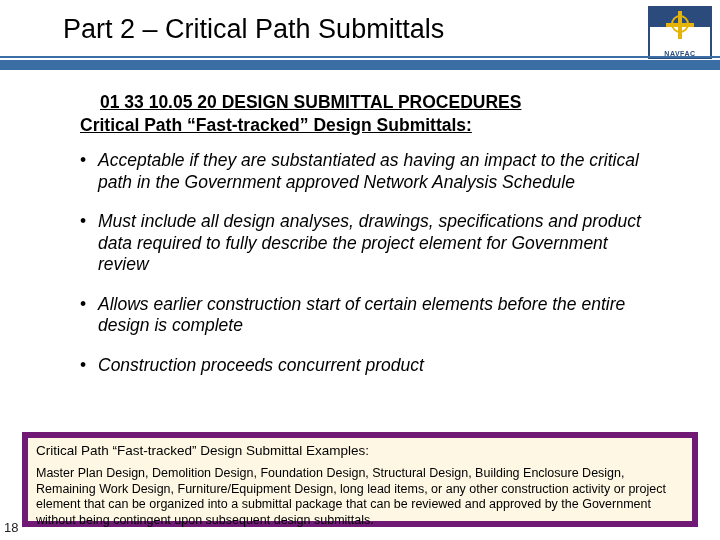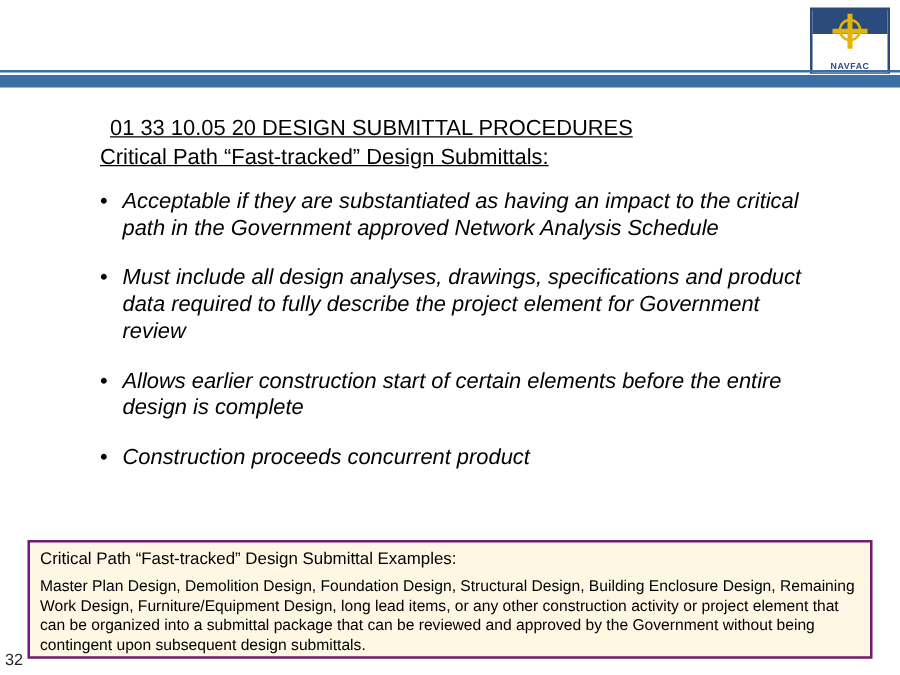--- a/index.html
+++ b/index.html
@@ -12,35 +12,36 @@
   .band-bottom { position: absolute; top: 12px; left: 0; width: 720px; height: 2px; background: #3b6ea5; }
   .title { position: absolute; top: 14px; left: 63px; font-size: 27px; font-weight: 400; }
   .logo { position: absolute; top: 6px; right: 8px; width: 64px; height: 54px; border: 2px solid #2a4b7c; background: linear-gradient(#2a4b7c 0 38%, #fff 38% 100%); display:flex; align-items:center; justify-content:center;}
   .logo .cross { position:absolute; top:3px; width: 28px; height: 28px; }
   .logo .cross::before, .logo .cross::after { content:""; position:absolute; background:#e4b40a; }
   .logo .cross::before { left:12px; top:0; width:4px; height:28px; }
   .logo .cross::after { top:12px; left:0; width:28px; height:4px; }
   .logo .ring { position:absolute; top:7px; width:18px; height:18px; border:2px solid #e4b40a; border-radius:50%; }
   .logo-text { position:absolute; bottom:1px; font-size:7px; font-weight:bold; color:#2a4b7c; letter-spacing:0.5px; }
   .content { position: absolute; top: 92px; left: 80px; width: 570px; }
-  .sec-line1 { font-size: 17.5px; font-weight: normal; text-decoration: underline; margin-left: 8px; }
-  .sec-line2 { font-size: 17.5px; font-weight: normal; text-decoration: underline; margin-top: 2px; }
+  .sec-line1 { font-size: 17.5px; font-weight: bold; text-decoration: underline; margin-left: 20px; }
+  .sec-line2 { font-size: 17.5px; font-weight: bold; text-decoration: underline; margin-top: 2px; }
   .bullets { margin-top: 14px; font-size: 17.5px; line-height: 1.23; }
   .bul { display: flex; margin-bottom: 18px; }
   .bul .dot { width: 18px; flex:0 0 18px; }
   .bul .txt { flex: 1; font-style: italic; }
-  .examples-box { position: absolute; left: 22px; top: 432px; width: 676px; height: 95px; background: #fdf7e3; border: 2px solid #701a75; padding: 5px 8px; font-size: 12.5px; line-height: 1.25; color: #000; }
+  .examples-box { position: absolute; left: 22px; top: 432px; width: 676px; height: 95px; background: #fdf7e3; border: 6px solid #701a75; padding: 5px 8px; font-size: 12.5px; line-height: 1.25; color: #000; }
   .ex-title { font-size: 13.5px; margin-bottom: 6px; }
   .slide-number { position: absolute; left: 4px; bottom: 5px; font-size: 13px; color: #222; }
 </style>
 </head>
 <body>
 
 <div class="slide">
 
+  <div class="title">Part 2 – Critical Path Submittals</div>
 
   <div class="logo">
     <div class="cross"></div>
     <div class="ring"></div>
     <div class="logo-text">NAVFAC</div>
   </div>
 
   <div class="header-band">
     <div class="band-top"></div>
     <div class="band-white"></div>
@@ -70,14 +71,14 @@
         <div class="txt">Construction proceeds concurrent product</div>
       </div>
     </div>
   </div>
 
   <div class="examples-box">
     <div class="ex-title">Critical Path “Fast-tracked” Design Submittal Examples:</div>
     <div>Master Plan Design, Demolition Design, Foundation Design, Structural Design, Building Enclosure Design, Remaining Work Design, Furniture/Equipment Design, long lead items, or any other construction activity or project element that can be organized into a submittal package that can be reviewed and approved by the Government without being contingent upon subsequent design submittals.</div>
   </div>
 
-  <div class="slide-number">32</div>
+  <div class="slide-number">18</div>
 </div>
 
 </body></html>

